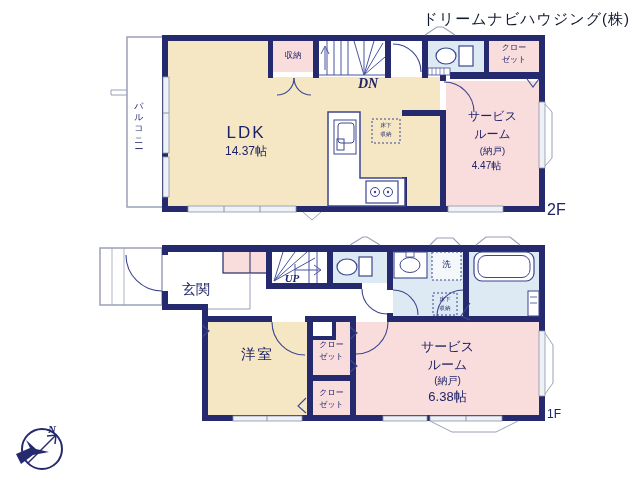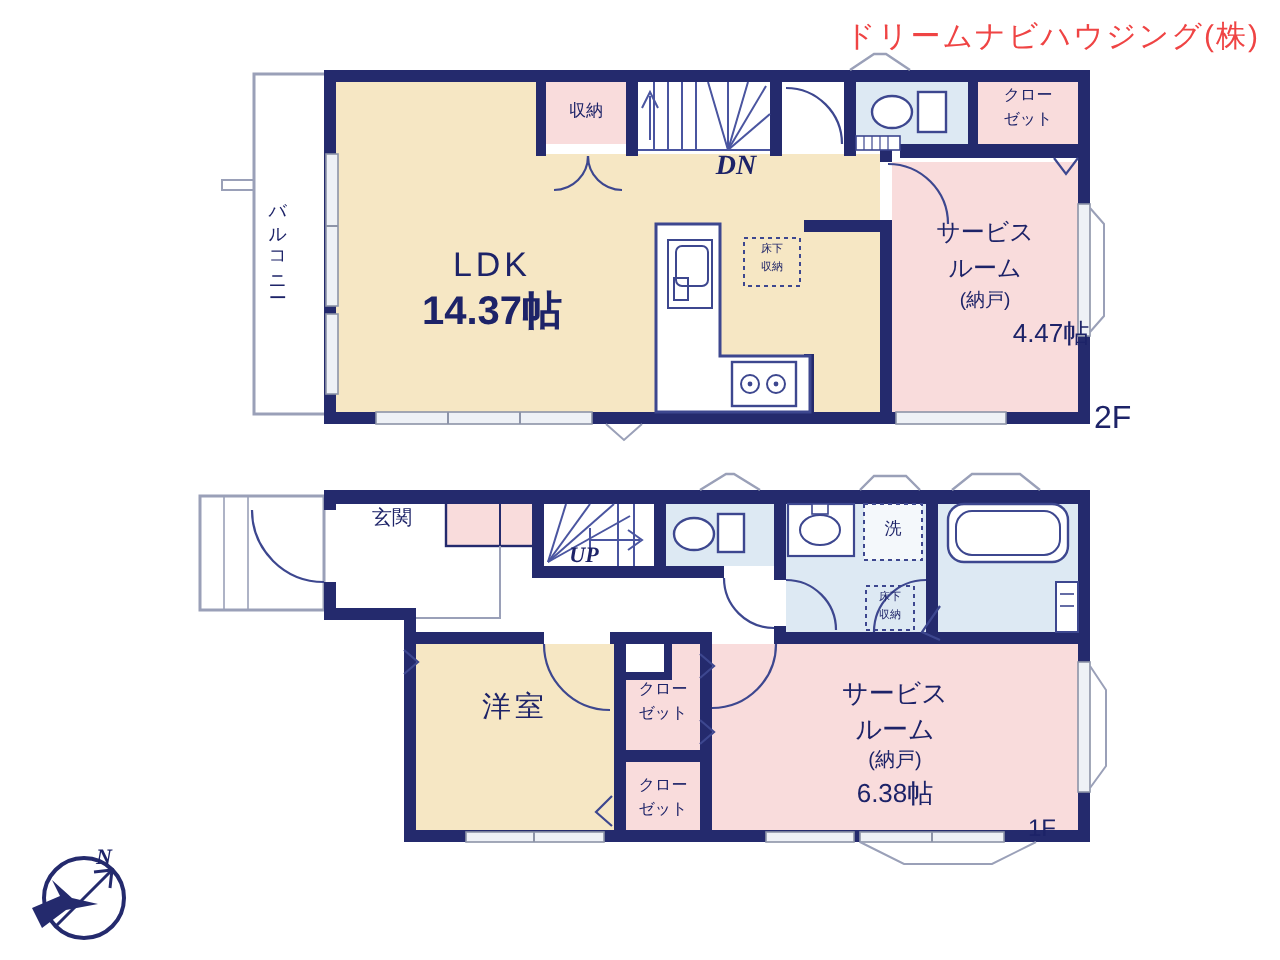--- a/index.html
+++ b/index.html
@@ -1,20 +1,20 @@
 <!DOCTYPE html>
 <html><head>
 <meta charset="utf-8">
 <style>
   html,body{margin:0;padding:0;background:#fff;}
   .canvas{position:relative;width:640px;height:480px;background:#ffffff;overflow:hidden;
           font-family:"Liberation Sans","DejaVu Sans",sans-serif;}
   svg{position:absolute;left:0;top:0;}
   .lbl{position:absolute;color:#1d2368;text-align:center;line-height:1.1;white-space:nowrap;}
-  .company{color:#ef4444;text-align:right;font-size:15px;letter-spacing:1px;}
+  .company{color:#0f172a;text-align:right;font-size:15px;letter-spacing:1px;}
   .vtext{writing-mode:vertical-rl;letter-spacing:2px;}
   .italic{font-family:"Liberation Serif","DejaVu Serif",serif;font-style:italic;font-weight:bold;}
 </style>
 </head>
 <body>
 
 <div class="canvas">
 
 <svg width="640" height="480" viewBox="0 0 640 480">
 
@@ -236,44 +236,44 @@
     <line x1="28" y1="463" x2="56" y2="435" stroke="#242a6d" stroke-width="1.5"></line>
     <polyline points="47,436 56,435 55,444" fill="none" stroke="#242a6d" stroke-width="1.5"></polyline>
     <polygon points="16,454 30,448 26,440 36,449 49,452 33,455 21,464" fill="#242a6d"></polygon>
   </g>
 </svg>
 
 <div class="lbl company" style="left:420px;top:11px;width:210px;">ドリームナビハウジング(株)</div>
 
 <div class="lbl vtext" style="left:133px;top:95px;font-size:9px;">バルコニー</div>
 <div class="lbl" style="left:171px;top:124px;width:150px;font-size:17px;letter-spacing:2px;">LDK</div>
-<div class="lbl" style="left:171px;top:145px;width:150px;font-size:20px;font-weight:bold;">14.37帖</div>
+<div class="lbl" style="left:171px;top:145px;width:150px;font-size:12px;">14.37帖</div>
 <div class="lbl" style="left:272px;top:51px;width:42px;font-size:8.5px;">収納</div>
 <div class="lbl italic" style="left:348px;top:76px;width:40px;font-size:14px;">DN</div>
 <div class="lbl" style="left:489px;top:44px;width:50px;font-size:8px;">クロー</div>
 <div class="lbl" style="left:489px;top:56px;width:50px;font-size:8px;">ゼット</div>
 <div class="lbl" style="left:446px;top:110px;width:93px;font-size:12px;">サービス</div>
 <div class="lbl" style="left:446px;top:128px;width:93px;font-size:12px;">ルーム</div>
 <div class="lbl" style="left:446px;top:146px;width:93px;font-size:9.5px;">(納戸)</div>
-<div class="lbl" style="left:446px;top:160px;width:81px;font-size:13px;padding-left:39px;">4.47帖</div>
+<div class="lbl" style="left:446px;top:160px;width:81px;font-size:10px;">4.47帖</div>
 <div class="lbl" style="left:372px;top:122px;width:28px;font-size:5.5px;">床下</div>
 <div class="lbl" style="left:372px;top:131px;width:28px;font-size:5.5px;">収納</div>
 <div class="lbl" style="left:547px;top:201px;font-size:16px;">2F</div>
 
-<div class="lbl" style="left:176px;top:254px;width:40px;font-size:10px;text-align:center;">玄関</div>
+<div class="lbl" style="left:176px;top:282px;width:40px;font-size:14px;text-align:center;">玄関</div>
 <div class="lbl italic" style="left:272px;top:272px;width:40px;font-size:11px;">UP</div>
 <div class="lbl" style="left:432px;top:260px;width:29px;font-size:8.5px;">洗</div>
 <div class="lbl" style="left:433px;top:296px;width:24px;font-size:5.5px;">床下</div>
 <div class="lbl" style="left:433px;top:305px;width:24px;font-size:5.5px;">収納</div>
 <div class="lbl" style="left:208px;top:347px;width:99px;font-size:14.5px;letter-spacing:2px;">洋室</div>
 <div class="lbl" style="left:313px;top:341px;width:37px;font-size:8px;">クロー</div>
 <div class="lbl" style="left:313px;top:353px;width:37px;font-size:8px;">ゼット</div>
 <div class="lbl" style="left:313px;top:389px;width:37px;font-size:8px;">クロー</div>
 <div class="lbl" style="left:313px;top:401px;width:37px;font-size:8px;">ゼット</div>
 <div class="lbl" style="left:356px;top:340px;width:183px;font-size:13px;">サービス</div>
 <div class="lbl" style="left:356px;top:358px;width:183px;font-size:13px;">ルーム</div>
 <div class="lbl" style="left:356px;top:375px;width:183px;font-size:10px;">(納戸)</div>
 <div class="lbl" style="left:356px;top:390px;width:183px;font-size:13px;">6.38帖</div>
-<div class="lbl" style="left:514px;top:408px;font-size:12px;">1F</div>
+<div class="lbl" style="left:547px;top:408px;font-size:12px;">1F</div>
 
 <div class="lbl italic" style="left:48px;top:423px;font-size:11px;">N</div>
 
 </div>
 
 </body></html>

